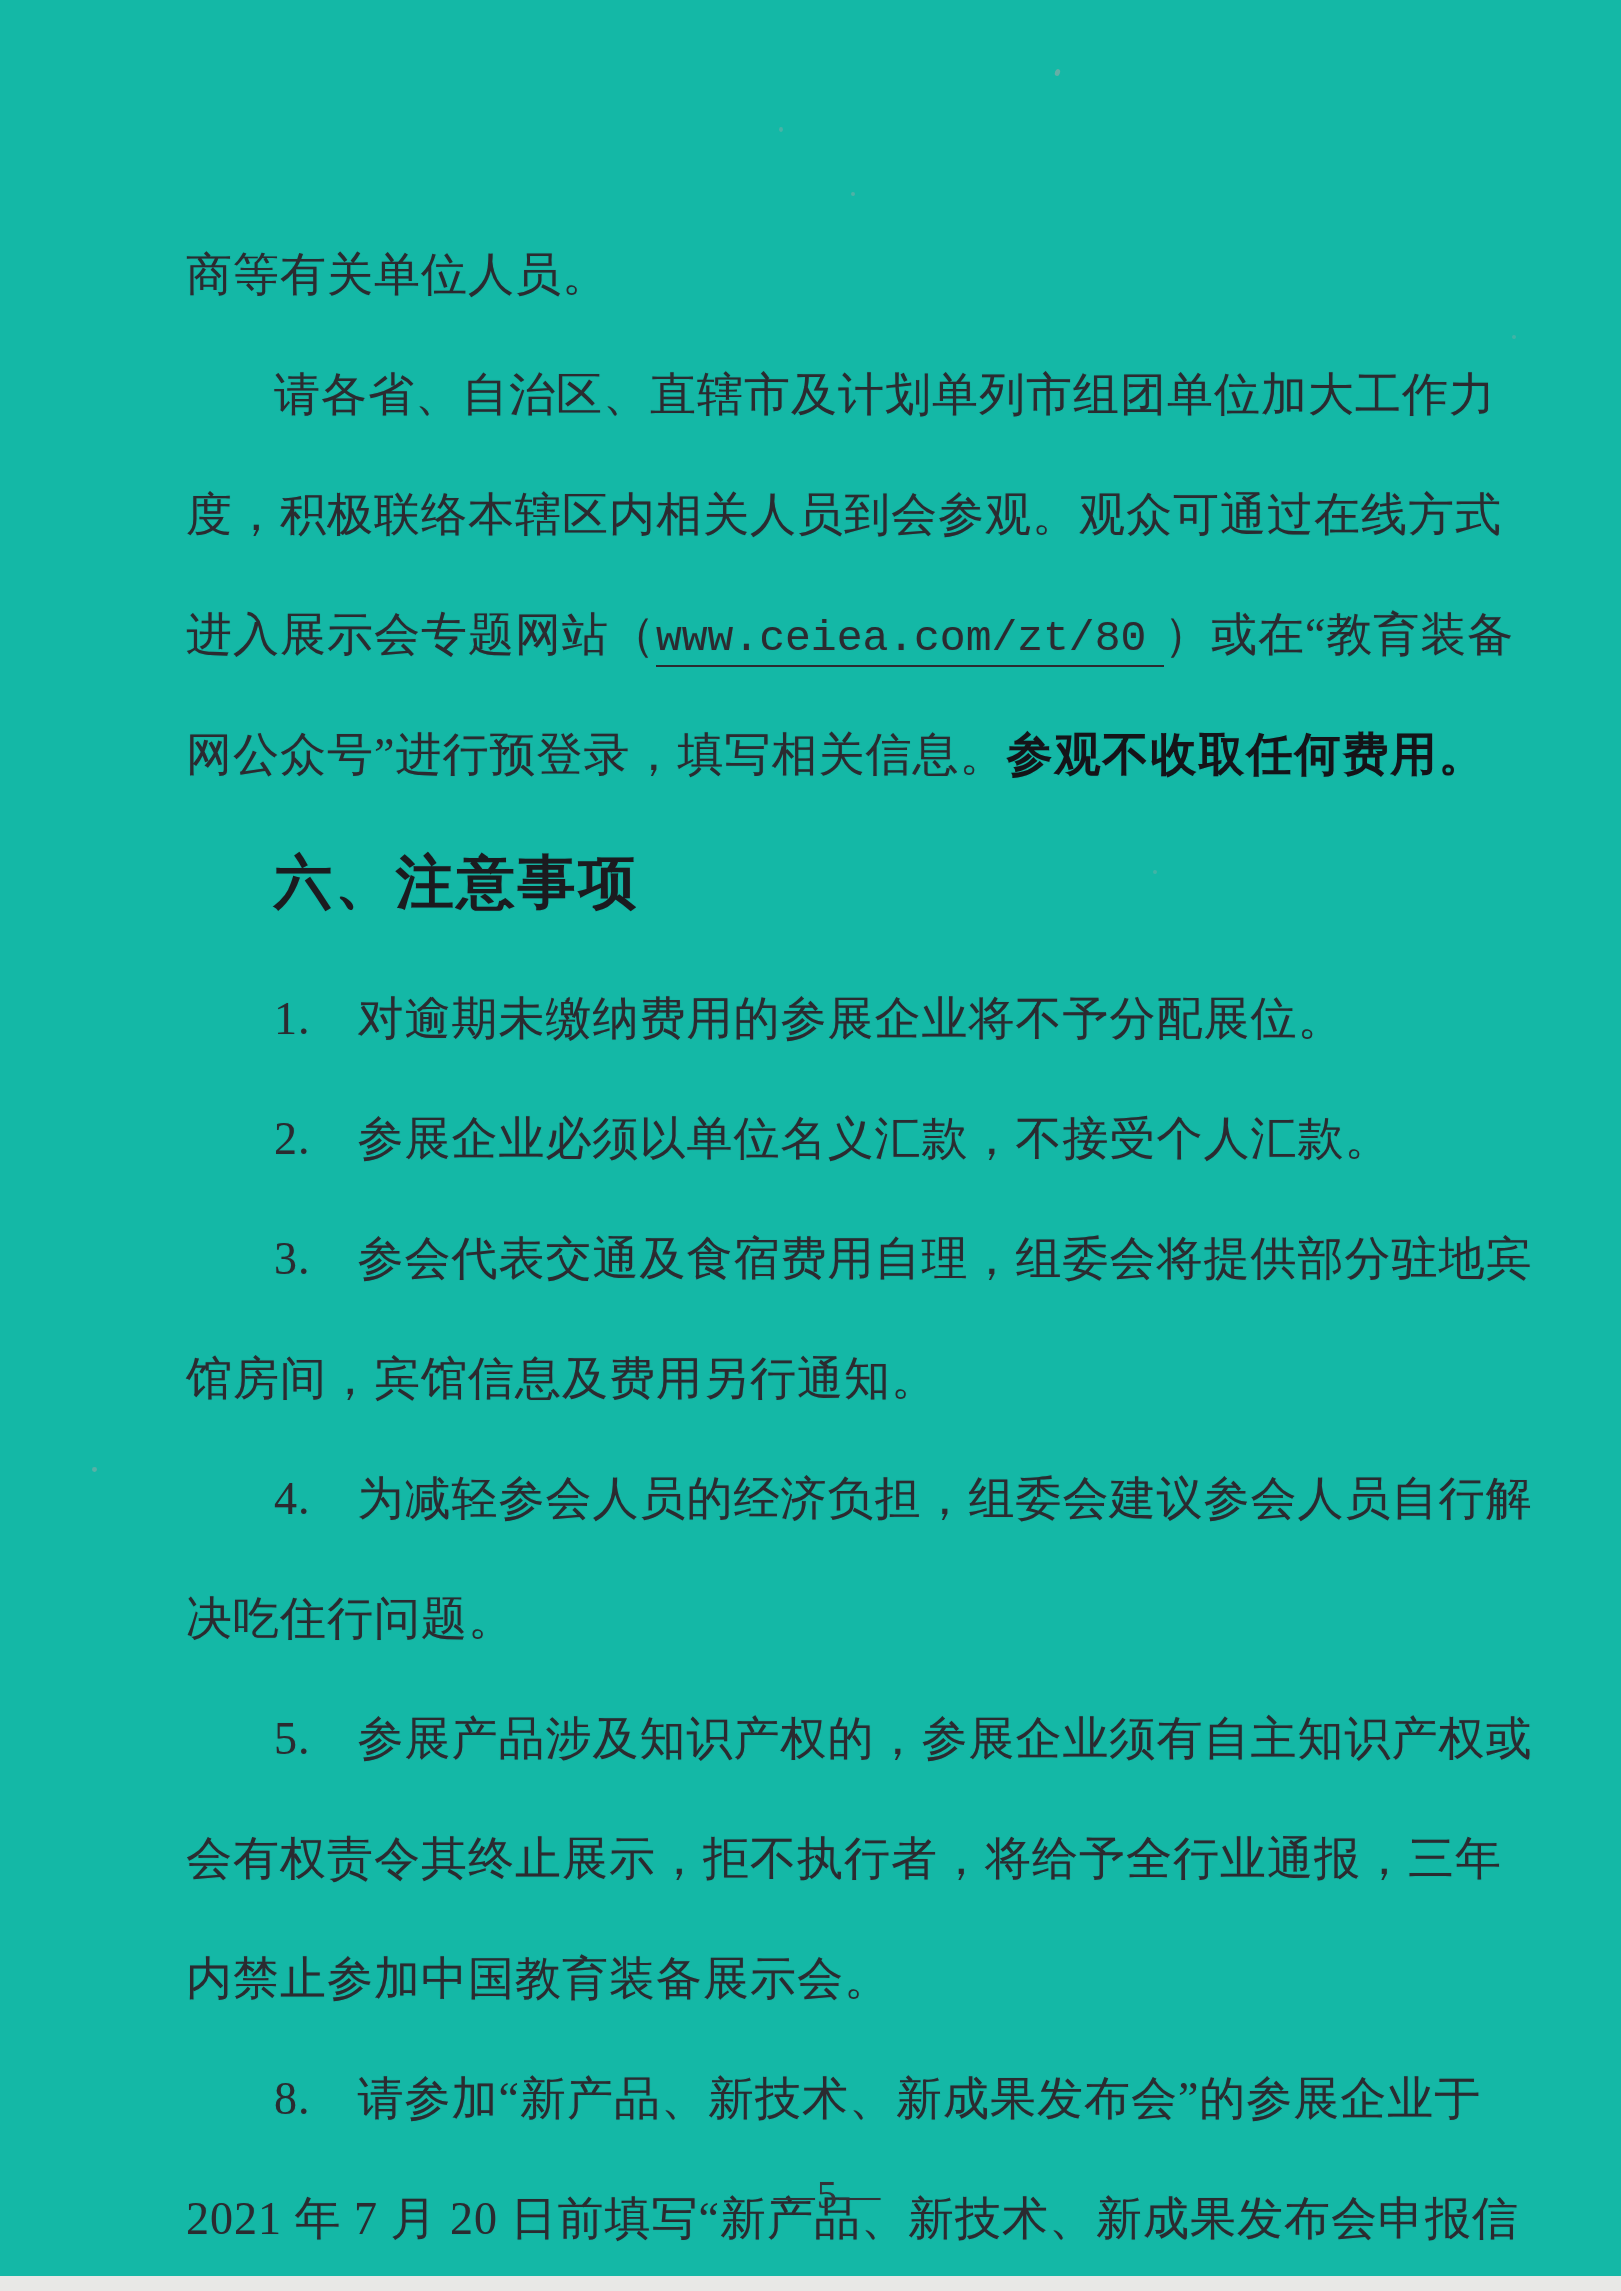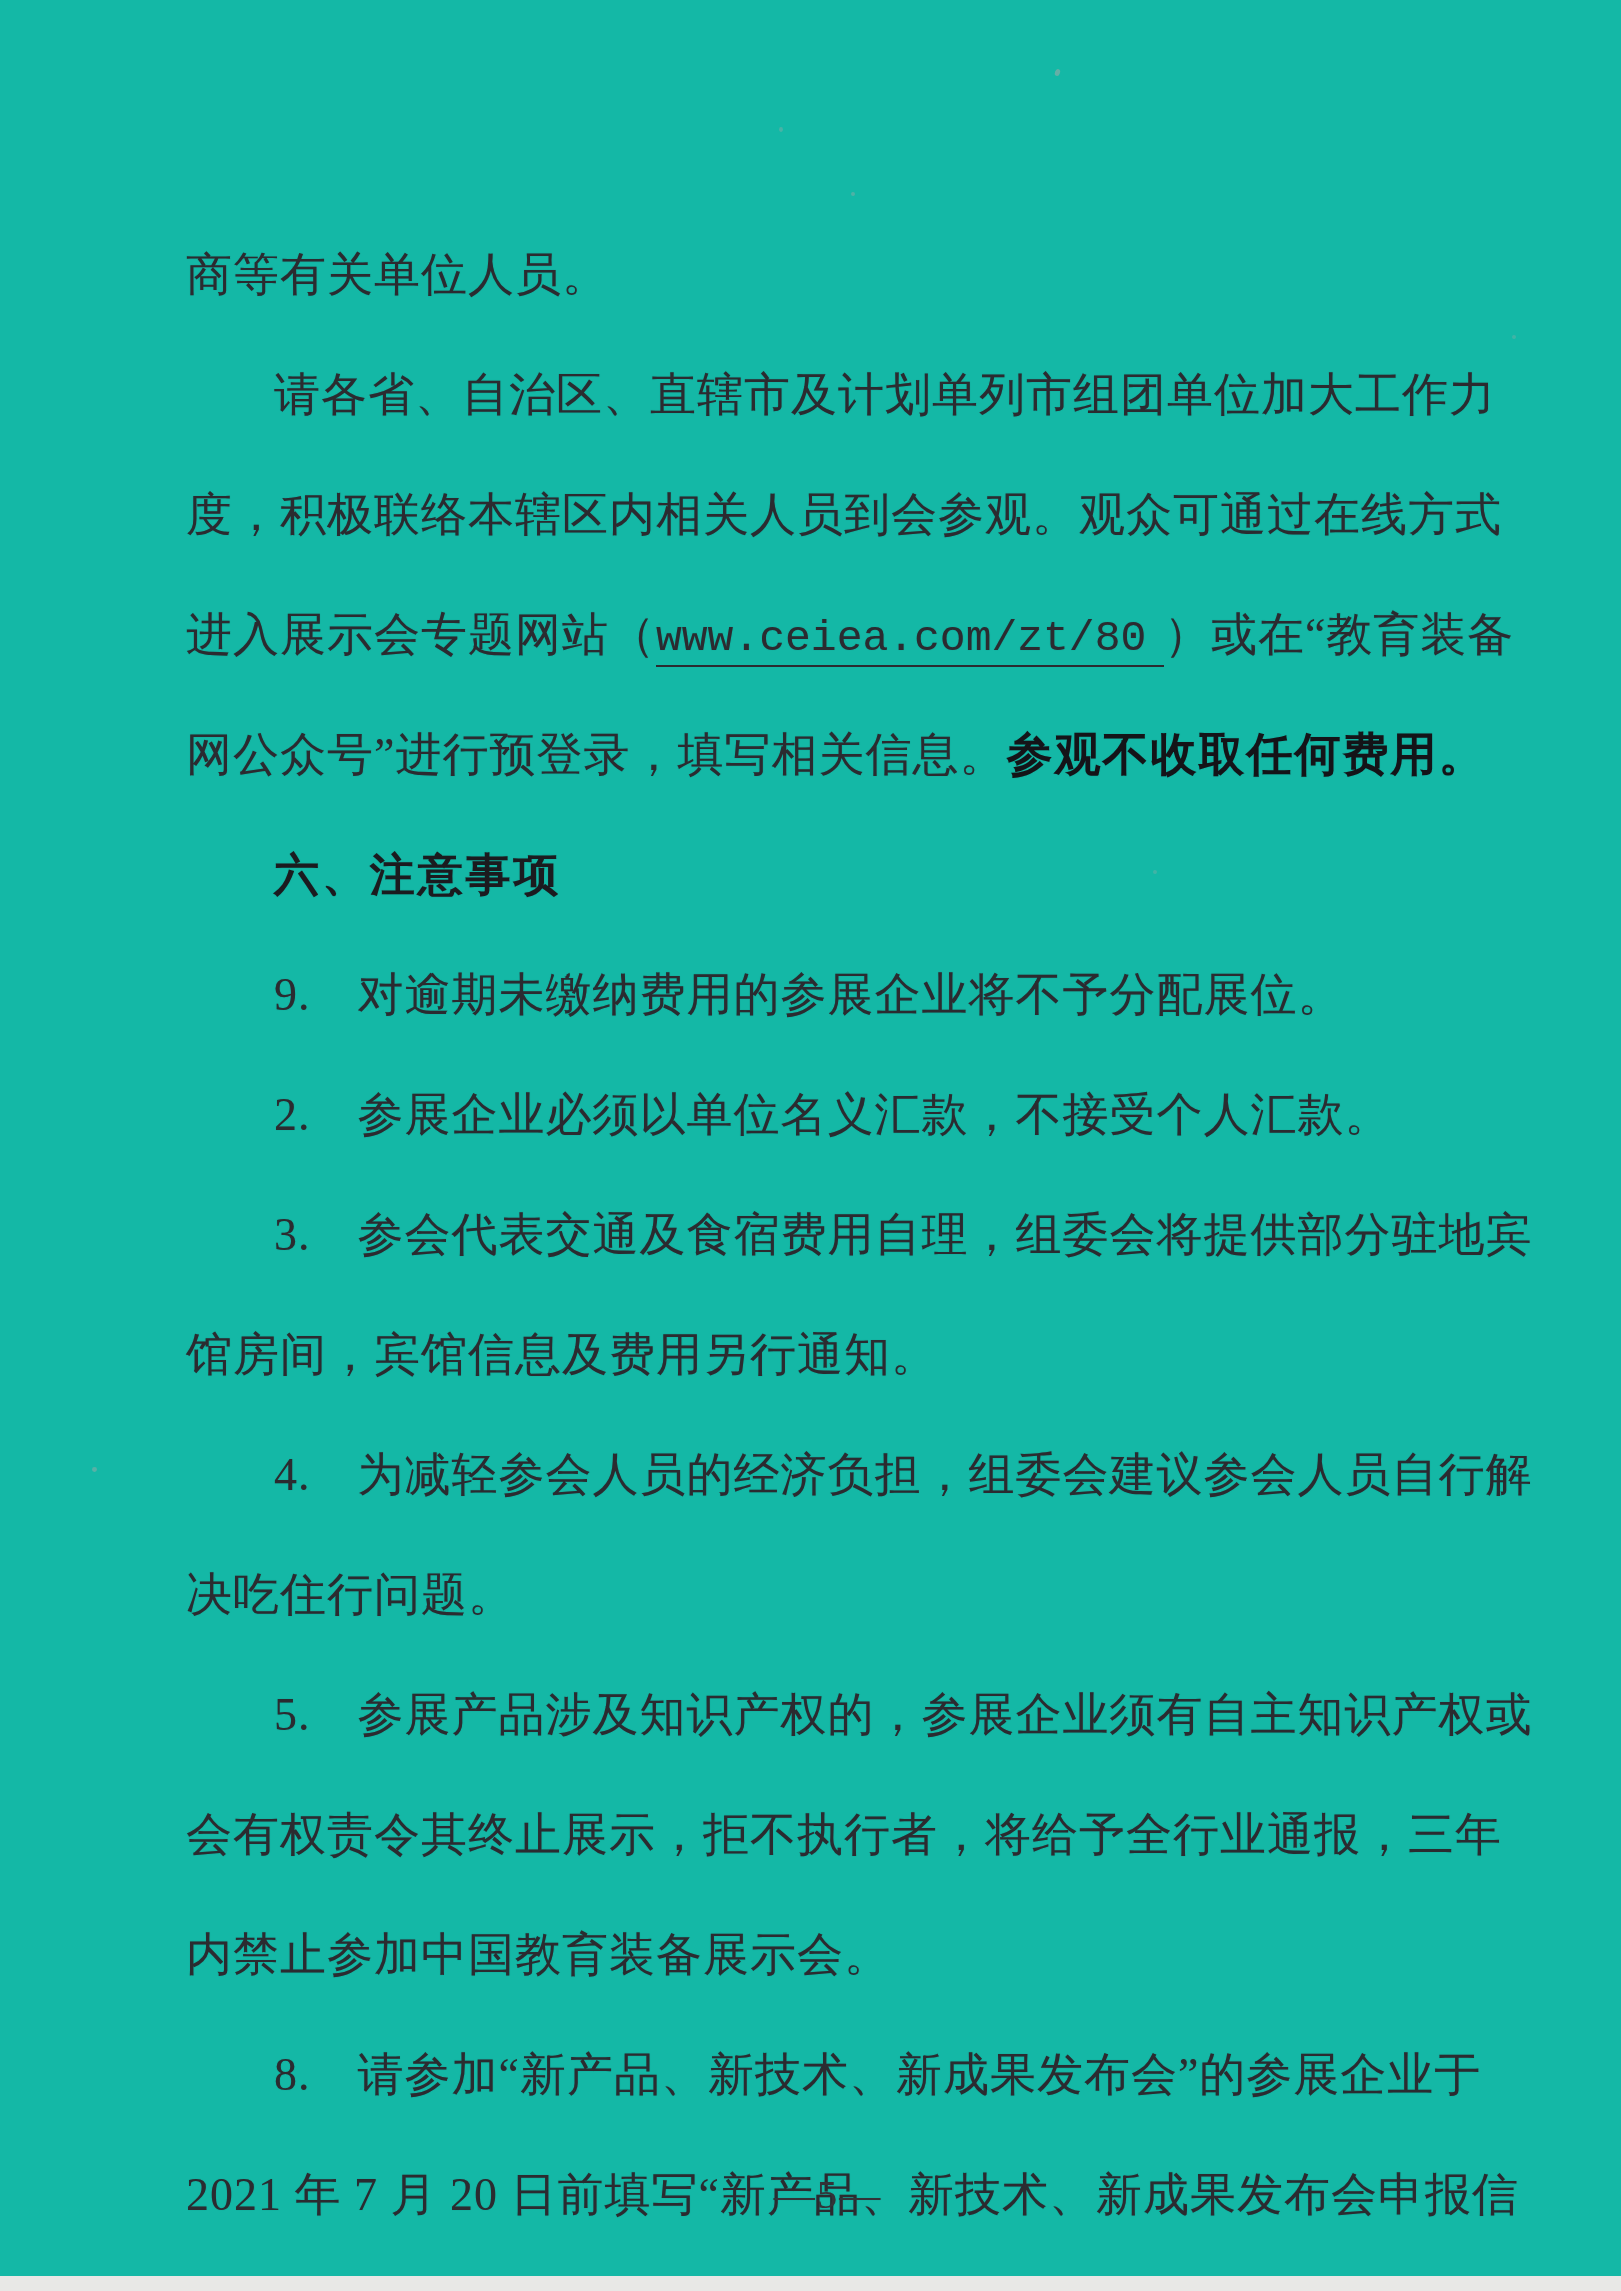--- a/index.html
+++ b/index.html
@@ -27,23 +27,23 @@
     white-space: nowrap;
     font-size: 46px;
     letter-spacing: 1px;
     color: #2b2b30;
     text-shadow: 0 0 1px rgba(40,40,45,0.28);
   }
   .ind {
     padding-left: 88px;
   }
   .heading {
-    font-family: Liberation Sans, sans-serif;
+    font-family: Liberation Mono, monospace;
     font-weight: 700;
-    font-size: 45px;
+    font-size: 58px;
     letter-spacing: 2.9px;
     color: #1b1b1f;
   }
   .bold {
     font-family: Liberation Mono, monospace;
     font-weight: 700;
     color: #141418;
     letter-spacing: 2px;
   }
   .url {
@@ -91,21 +91,21 @@
 
     <p class="line ind">请各省、自治区、直辖市及计划单列市组团单位加大工作力</p>
     <p class="line">度，积极联络本辖区内相关人员到会参观。观众可通过在线方式</p>
 
     <p class="line"><span>进入展示会专题网站（</span><span class="url">www.ceiea.com/zt/80</span><span>）或在“教育装备</span></p>
 
     <p class="line"><span>网公众号”进行预登录，填写相关信息。</span><span class="bold">参观不收取任何费用。</span></p>
 
     <p class="line ind heading">六、注意事项</p>
 
-    <p class="line ind">9.　对逾期未缴纳费用的参展企业将不予分配展位。</p>
+    <p class="line ind">1.　对逾期未缴纳费用的参展企业将不予分配展位。</p>
     <p class="line ind">2.　参展企业必须以单位名义汇款，不接受个人汇款。</p>
     <p class="line ind">3.　参会代表交通及食宿费用自理，组委会将提供部分驻地宾</p>
     <p class="line">馆房间，宾馆信息及费用另行通知。</p>
     <p class="line ind">4.　为减轻参会人员的经济负担，组委会建议参会人员自行解</p>
     <p class="line">决吃住行问题。</p>
     <p class="line ind">5.　参展产品涉及知识产权的，参展企业须有自主知识产权或</p>
     <p class="line">会有权责令其终止展示，拒不执行者，将给予全行业通报，三年</p>
     <p class="line">内禁止参加中国教育装备展示会。</p>
     <p class="line ind">8.　请参加“新产品、新技术、新成果发布会”的参展企业于</p>
     <p class="line">2021 年 7 月 20 日前填写“新产品、新技术、新成果发布会申报信</p>

